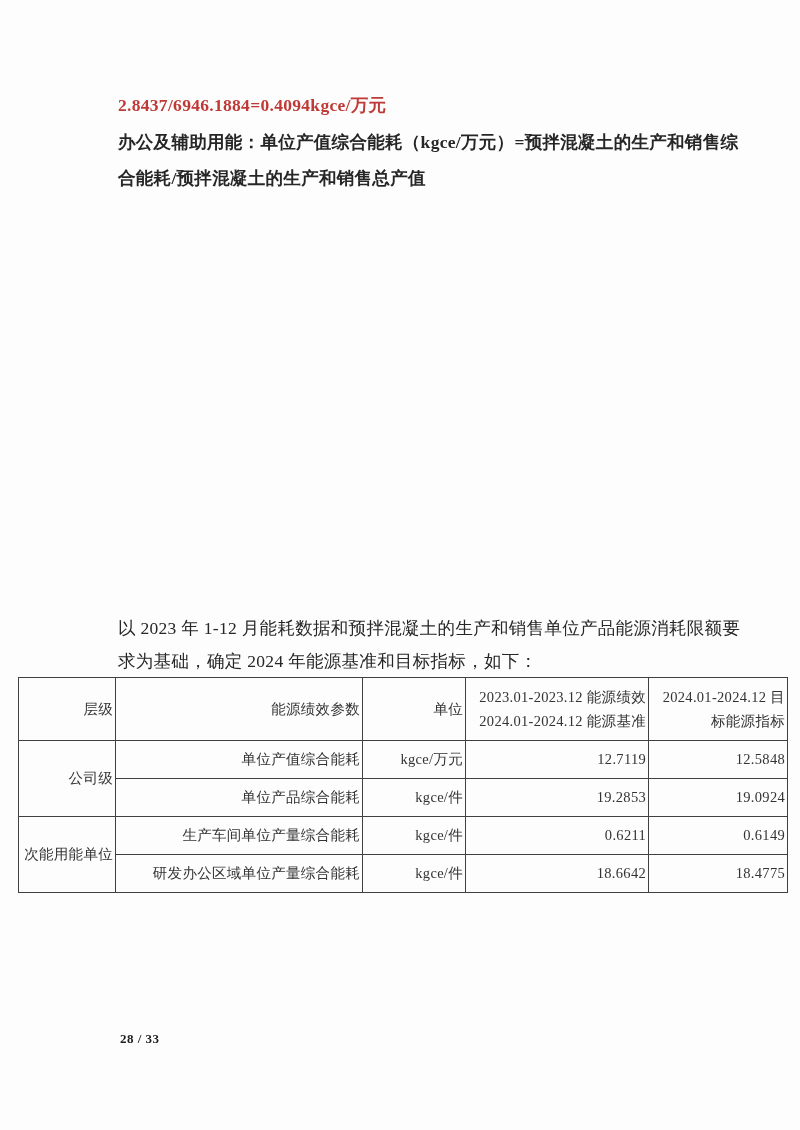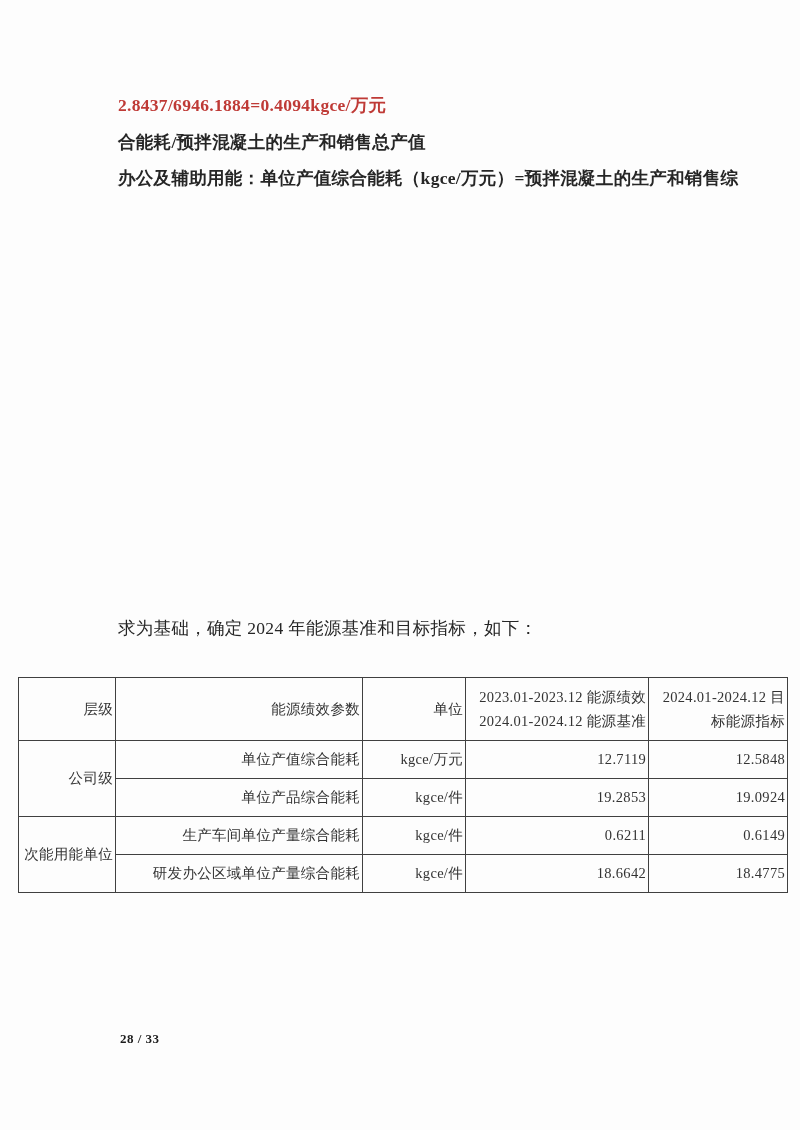--- a/index.html
+++ b/index.html
@@ -99,26 +99,27 @@
     color: #1c1c1c;
   }
 </style>
 </head>
 <body>
 
 <div class="page">
 
   <div class="intro">
     <p class="line red">2.8437/6946.1884=0.4094kgce/万元</p>
+    <p class="line">办公及辅助用能：单位产值综合能耗（kgce/万元）=预拌混凝土的生产和销售综</p>
     <p class="line">合能耗/预拌混凝土的生产和销售总产值</p>
-    <p class="line">办公及辅助用能：单位产值综合能耗（kgce/万元）=预拌混凝土的生产和销售综</p>
   </div>
 
 
   <div class="para">
+    <p class="pline">以 2023 年 1-12 月能耗数据和预拌混凝土的生产和销售单位产品能源消耗限额要</p>
     <p class="pline">求为基础，确定 2024 年能源基准和目标指标，如下：</p>
   </div>
 
   <table class="energy-table">
     <colgroup>
       <col style="width:97px">
       <col style="width:247px">
       <col style="width:103px">
       <col style="width:183px">
       <col style="width:139px">

